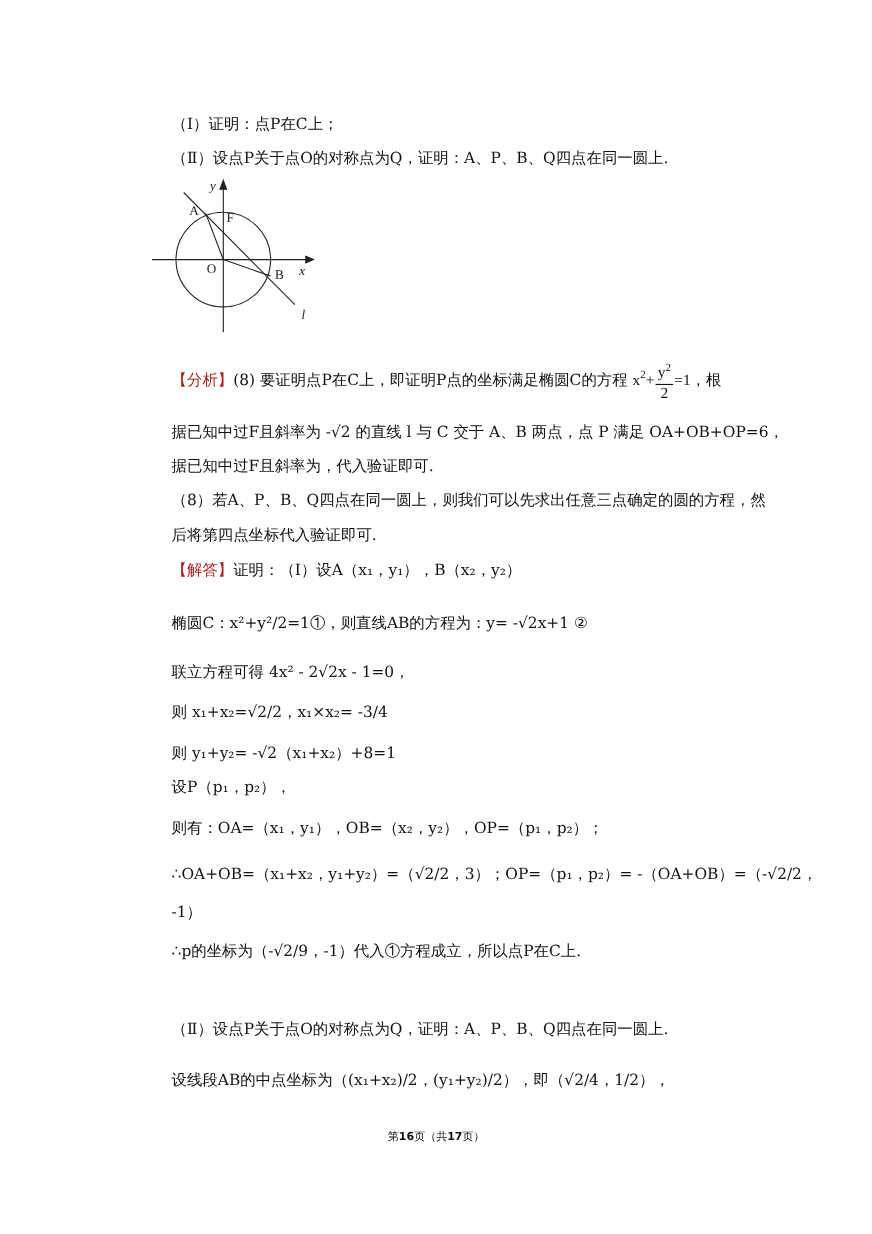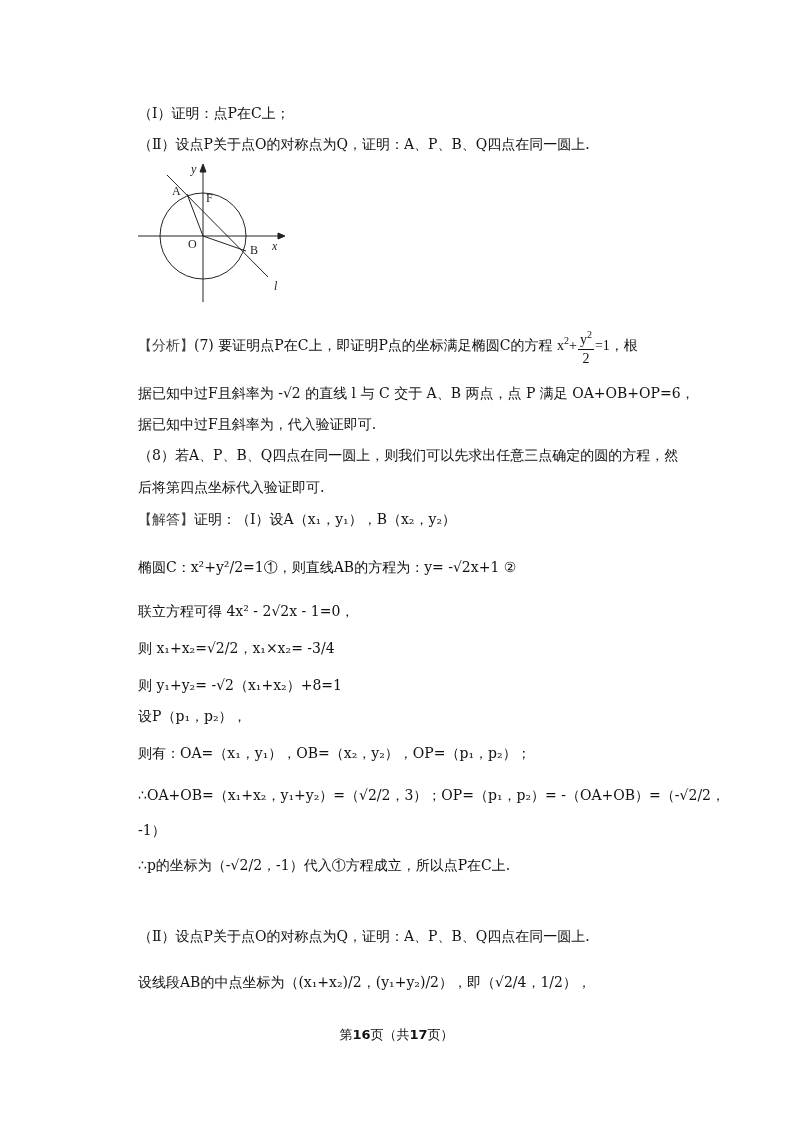--- a/index.html
+++ b/index.html
@@ -1,25 +1,25 @@
 <!DOCTYPE html>
 <html><head>
 <meta charset="utf-8">
 <style>
   html, body { margin: 0; padding: 0; background: #ffffff; }
   body { width: 793px; height: 1122px; position: relative; overflow: hidden;
          font-family: "DejaVu Serif", "Liberation Serif", serif; color: #111; font-size: 14px; }
-  .line { position: absolute; left: 138px; white-space: nowrap; line-height: 20px; }
-  .tag { color: #404040; font-family: "DejaVu Sans", sans-serif; }
+  .line { position: absolute; left: 156px; white-space: nowrap; line-height: 20px; }
+  .tag { color: #b91c1c; font-family: "DejaVu Sans", sans-serif; }
   .frac { display: inline-flex; flex-direction: column; align-items: center; vertical-align: middle; margin: 0 1px; line-height: 18px; }
   .frac .num { border-bottom: 1px solid #111; padding: 0 2px; }
   .frac .den { padding: 0 2px; }
   .sup { font-size: 10px; vertical-align: 6px; }
   #figure { position: absolute; left: 138px; top: 162px; }
-  #footer { position: absolute; left: 0; width: 793px; top: 1026px; text-align: center; font-family: "DejaVu Sans", sans-serif; font-size: 13px; }
+  #footer { position: absolute; left: 0; width: 793px; top: 1026px; text-align: center; font-family: "DejaVu Sans", sans-serif; font-size: 10px; }
   #footer b { font-weight: bold; }
 </style>
 </head>
 <body>
 
 <div class="line" style="top:103px">（Ⅰ）证明：点P在C上；</div>
 <div class="line" style="top:134px">（Ⅱ）设点P关于点O的对称点为Q，证明：A、P、B、Q四点在同一圆上.</div>
 
 <svg id="figure" width="150" height="142" viewBox="0 0 150 142">
   <g stroke="#222" fill="none" stroke-width="1">
@@ -37,21 +37,21 @@
     <text x="134" y="88" font-style="italic">x</text>
     <text x="34" y="33">A</text>
     <text x="68" y="40">F</text>
     <text x="50" y="86">O</text>
     <text x="112" y="92">B</text>
     <text x="136" y="128" font-style="italic">l</text>
   </g>
 </svg>
 
 <div class="line" style="top:326px">
-  <span class="tag">【分析】</span><span>(7) 要证明点P在C上，即证明P点的坐标满足椭圆C的方程</span>
+  <span class="tag">【分析】</span><span>(8) 要证明点P在C上，即证明P点的坐标满足椭圆C的方程</span>
   <span style="font-family:Liberation Serif, serif">x<span class="sup">2</span>+<span class="frac">
         <span class="num">y<span class="sup">2</span></span>
         <span class="den">2</span>
       </span>=1</span><span>，根</span>
 </div>
 <div class="line" style="top:383px">据已知中过F且斜率为 -√2 的直线 l 与 C 交于 A、B 两点，点 P 满足 OA+OB+OP=6，</div>
 <div class="line" style="top:414px">据已知中过F且斜率为，代入验证即可.</div>
 <div class="line" style="top:445px">（8）若A、P、B、Q四点在同一圆上，则我们可以先求出任意三点确定的圆的方程，然</div>
 <div class="line" style="top:477px">后将第四点坐标代入验证即可.</div>
 
@@ -59,19 +59,19 @@
   <span class="tag">【解答】</span><span>证明：（Ⅰ）设A（x₁，y₁），B（x₂，y₂）</span>
 </div>
 <div class="line" style="top:557px">椭圆C：x²+y²/2=1①，则直线AB的方程为：y= -√2x+1 ②</div>
 <div class="line" style="top:601px">联立方程可得 4x² - 2√2x - 1=0，</div>
 <div class="line" style="top:638px">则 x₁+x₂=√2/2，x₁×x₂= -3/4</div>
 <div class="line" style="top:675px">则 y₁+y₂= -√2（x₁+x₂）+8=1</div>
 <div class="line" style="top:706px">设P（p₁，p₂），</div>
 <div class="line" style="top:743px">则有：OA=（x₁，y₁），OB=（x₂，y₂），OP=（p₁，p₂）；</div>
 <div class="line" style="top:785px">∴OA+OB=（x₁+x₂，y₁+y₂）=（√2/2，3）；OP=（p₁，p₂）= -（OA+OB）=（-√2/2，</div>
 <div class="line" style="top:820px">-1）</div>
-<div class="line" style="top:855px">∴p的坐标为（-√2/2，-1）代入①方程成立，所以点P在C上.</div>
+<div class="line" style="top:855px">∴p的坐标为（-√2/9，-1）代入①方程成立，所以点P在C上.</div>
 <div class="line" style="top:926px">（Ⅱ）设点P关于点O的对称点为Q，证明：A、P、B、Q四点在同一圆上.</div>
 <div class="line" style="top:972px">设线段AB的中点坐标为（(x₁+x₂)/2，(y₁+y₂)/2），即（√2/4，1/2），</div>
 
 <div id="footer">
   <span>第</span><b>16</b><span>页（共</span><b>17</b><span>页）</span>
 </div>
 
 </body></html>

